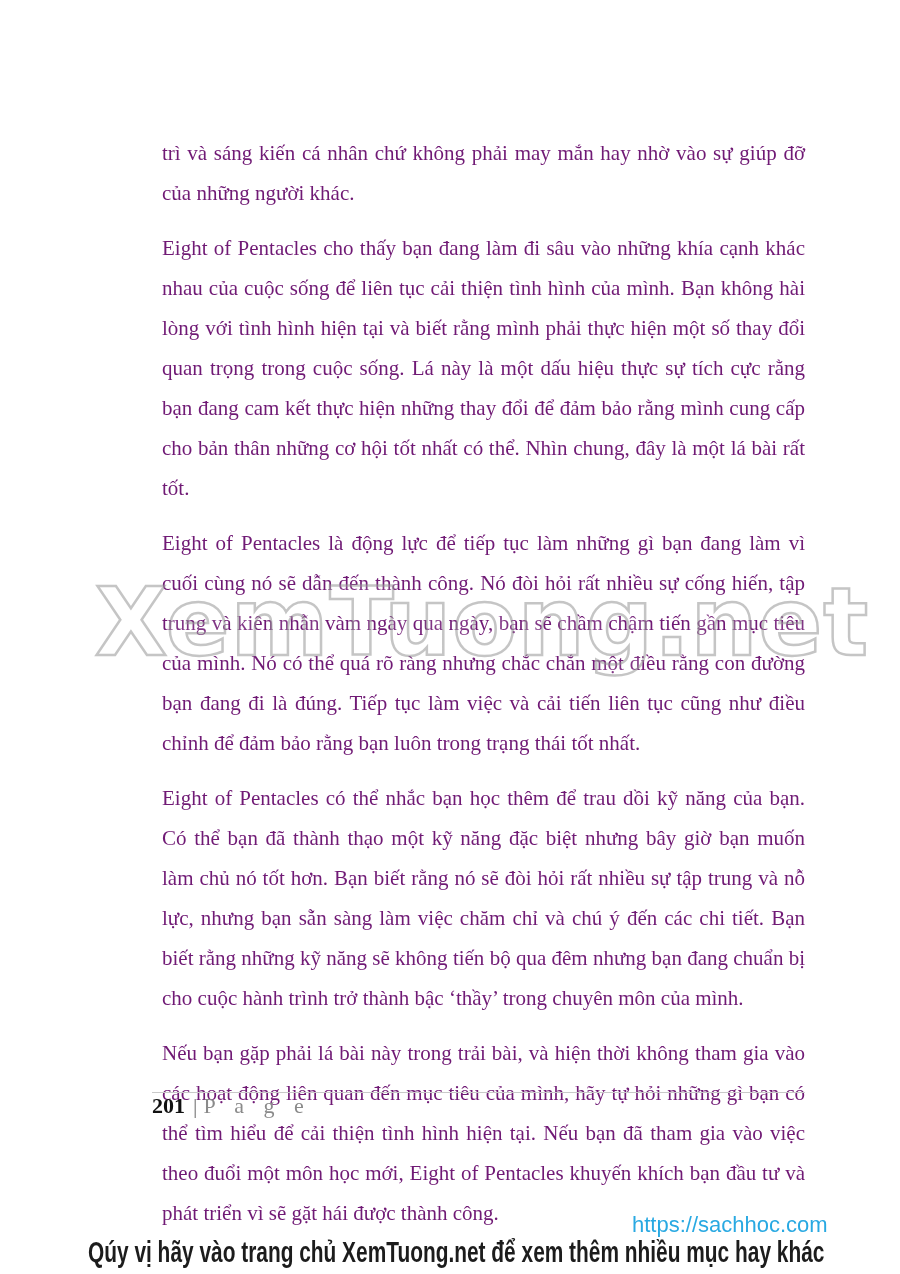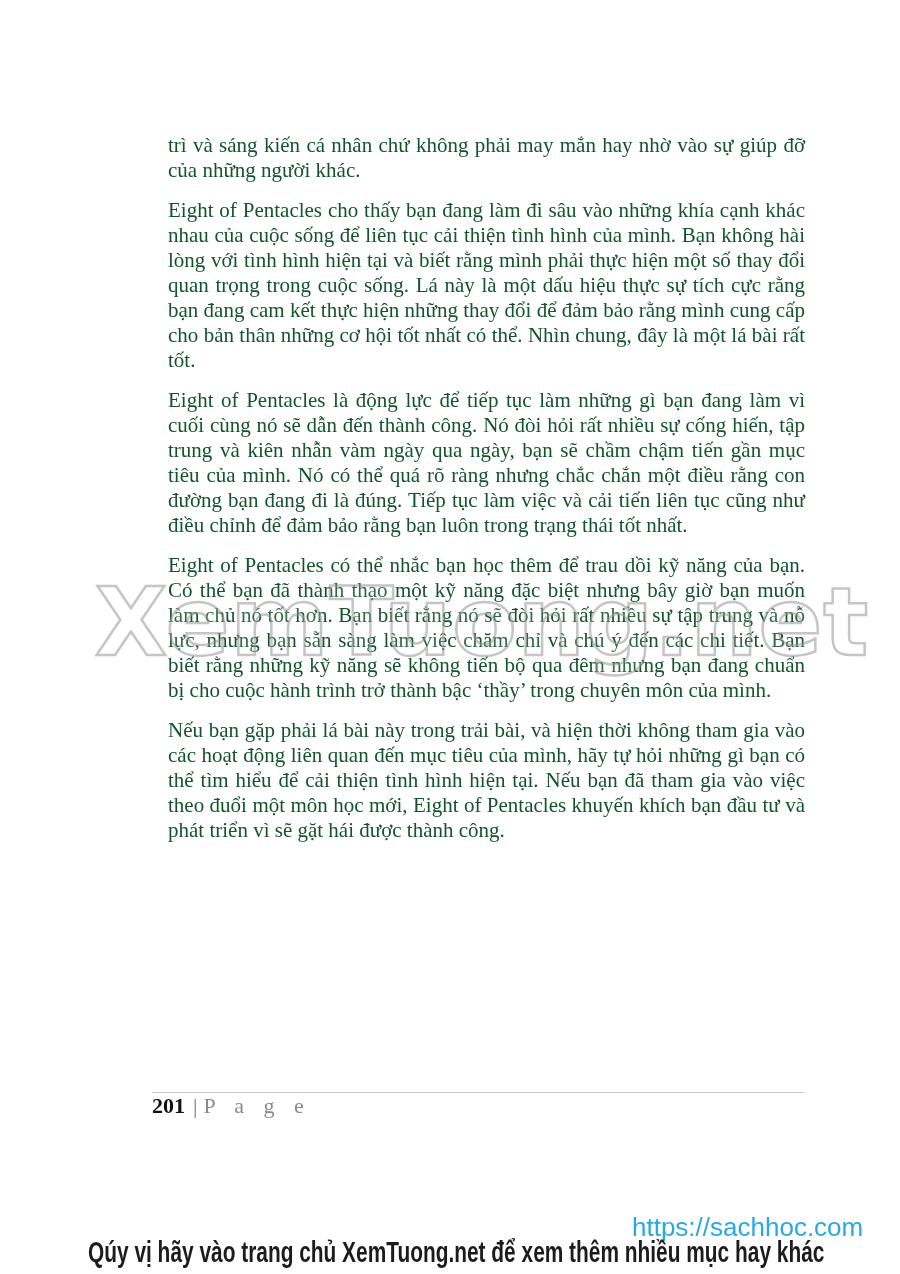--- a/index.html
+++ b/index.html
@@ -13,24 +13,24 @@
   }
 
   .content {
     position: absolute;
     left: 152px;
     top: 133px;
     width: 653px;
     z-index: 1;
   }
   .content p {
-    margin: 0 0 15px 16px;
+    margin: 0 0 15px 10px;
     font-size: 21px;
-    line-height: 25px;
-    color: #14532d;
+    line-height: 40px;
+    color: #701a75;
     text-align: justify;
   }
 
   .watermark {
     position: absolute;
     top: 568px;
     left: 50%;
     transform: translateX(-50%);
     z-index: 5;
     font-family: "DejaVu Sans", sans-serif;
@@ -67,21 +67,21 @@
     color: #8a8a8a;
     letter-spacing: 7px;
   }
 
   .bottom-link {
     position: absolute;
     left: 632px;
     top: 1212px;
     z-index: 2;
     font-family: "Liberation Sans", sans-serif;
-    font-size: 26px;
+    font-size: 22px;
     color: #29a9e2;
     text-decoration: none;
     white-space: nowrap;
   }
 
   .promo {
     position: absolute;
     left: 88px;
     top: 1236px;
     z-index: 2;

